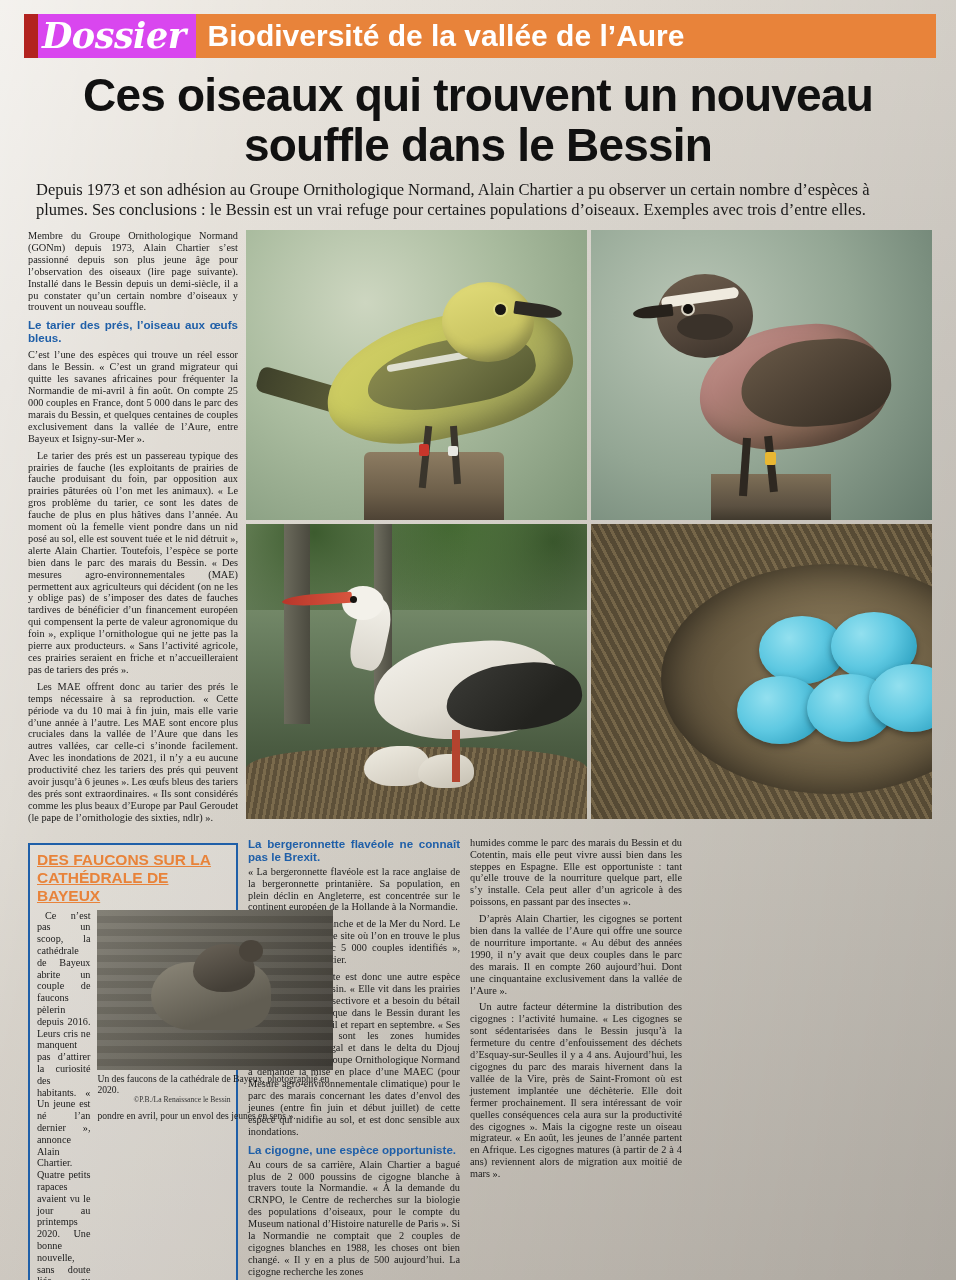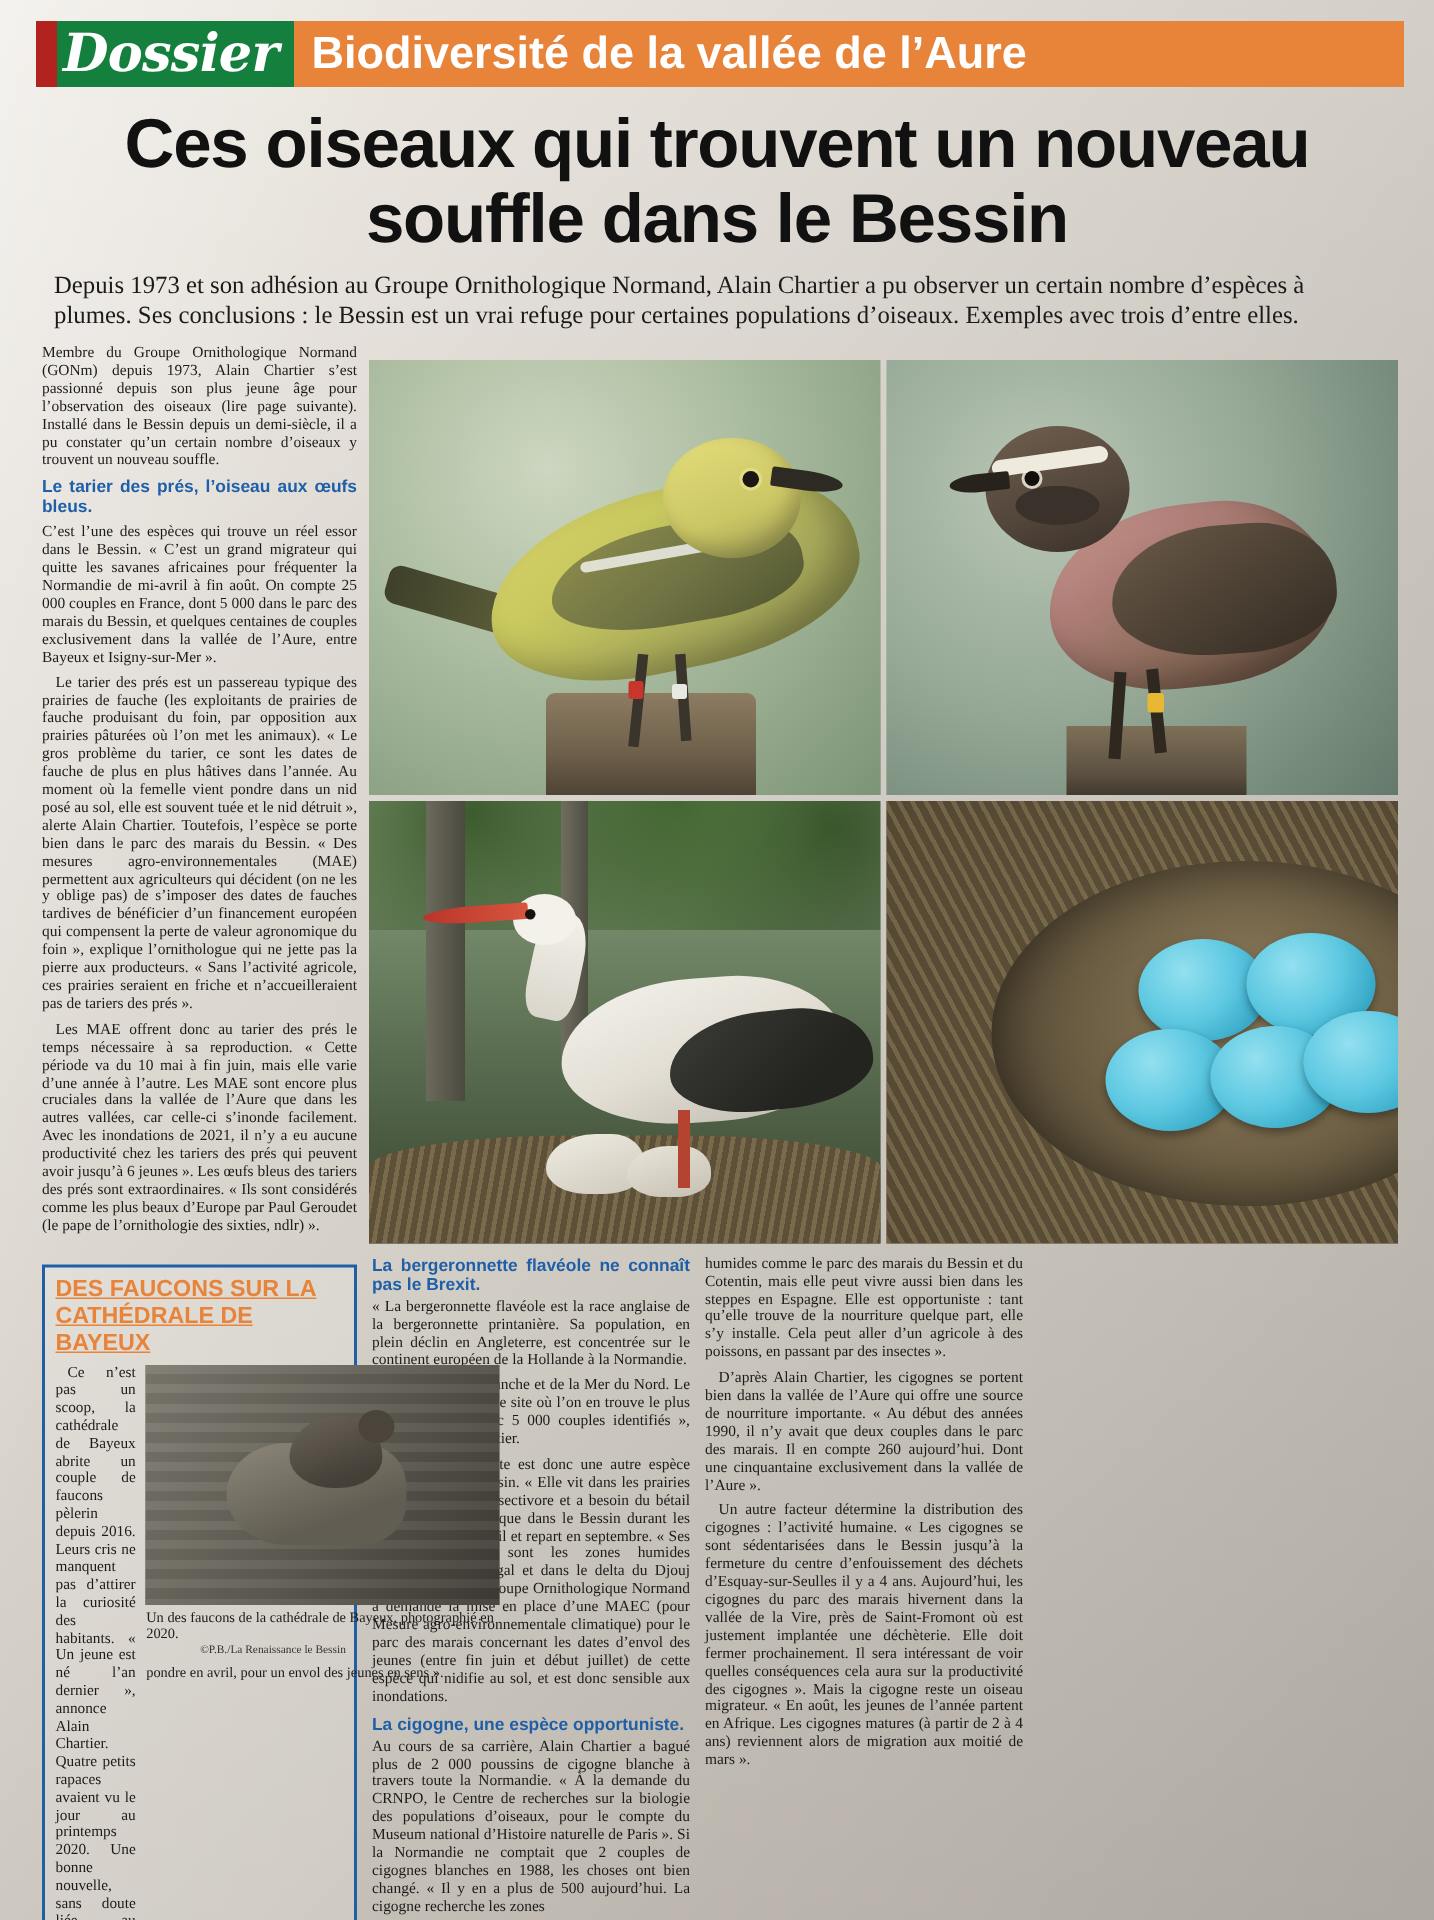--- a/index.html
+++ b/index.html
@@ -39,21 +39,21 @@
     display: flex;
     align-items: stretch;
     margin-left: 6px;
     margin-right: 2px;
   }
   .banner-red {
     background: #b2231f;
     width: 14px;
   }
   .banner-dossier {
-    background: #15803d;
+    background: #d946ef;
     color: #fff;
     font-family: "DejaVu Serif", serif;
     font-weight: bold;
     font-style: italic;
     font-size: 35px;
     line-height: 44px;
     padding: 0 10px 0 4px;
     letter-spacing: -0.5px;
   }
   .banner-orange {
@@ -85,21 +85,20 @@
     line-height: 20px;
     margin: 10px 18px 10px 18px;
     color: #1a1a1a;
   }
 
   
   .top-area {
     display: flex;
     gap: 8px;
     margin: 4px 6px 0 10px;
-    align-items: flex-end;
   }
   .col-left {
     width: 210px;
     font-size: 10.3px;
     line-height: 11.9px;
     text-align: justify;
   }
   .col-left p { margin: 0 0 5px 0; text-indent: 9px; }
   .col-left p.noind { text-indent: 0; }
   .subhead {

